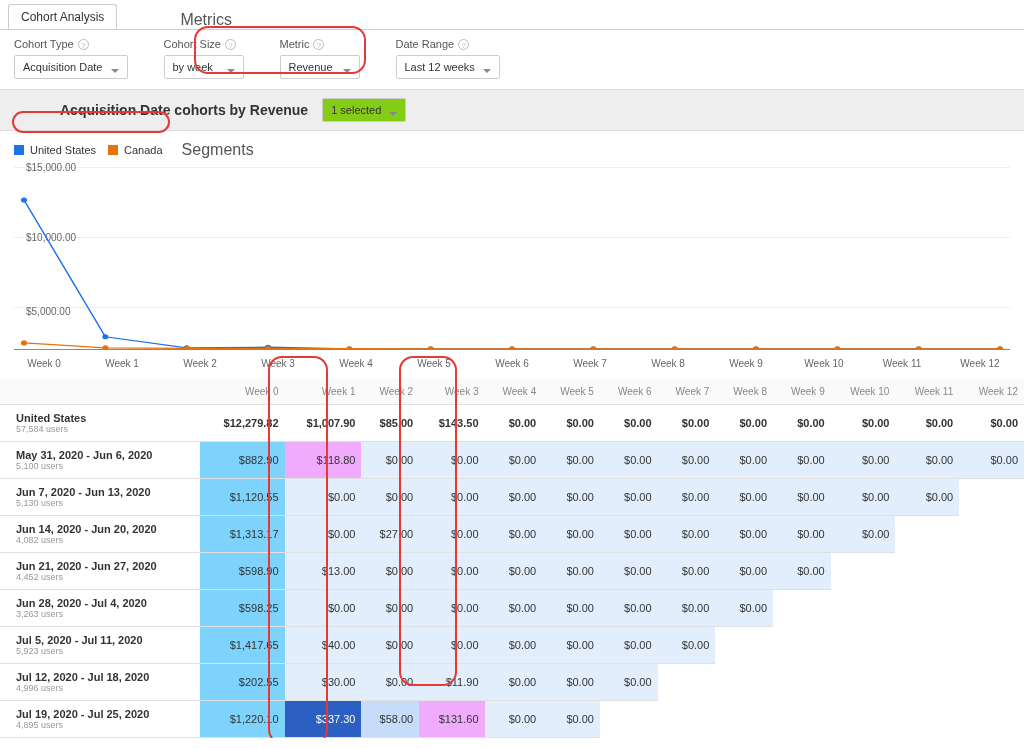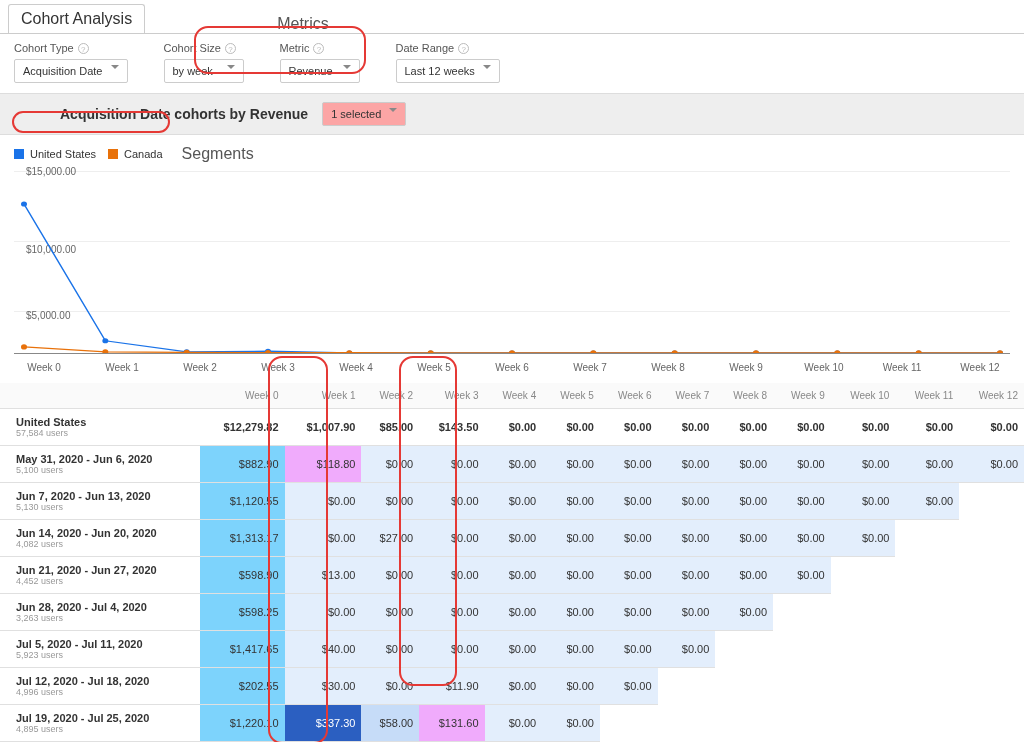--- a/index.html
+++ b/index.html
@@ -1,24 +1,24 @@
 <!DOCTYPE html>
 <html><head>
 <meta charset="utf-8">
 <style>
   * { box-sizing: border-box; margin: 0; padding: 0; }
   body { font-family: Arial, Helvetica, sans-serif; font-size: 12px; color: #333; background: #fff; width: 1024px; }
   .tab-row { border-bottom: 1px solid #ccc; padding: 4px 0 0 8px; display: flex; align-items: flex-end; gap: 12px; }
-  .tab { border: 1px solid #ccc; border-bottom: none; border-radius: 3px 3px 0 0; padding: 5px 12px; background: #fff; font-size: 16px; }
+  .tab { border: 1px solid #ccc; border-bottom: none; border-radius: 3px 3px 0 0; padding: 5px 12px; background: #fff; font-size: 12px; }
   .annot { color: #555; font-size: 16px; }
-  .annot.metrics { margin-left: 120px; }
+  .annot.metrics { margin-left: 51px; }
   .filters { display: flex; gap: 36px; padding: 8px 14px 10px 14px; align-items: flex-start; }
   .filter .lab { font-size: 11px; color: #555; margin-bottom: 5px; display: flex; align-items: center; gap: 4px; }
   .help-icon { display:inline-block; width:11px; height:11px; border:1px solid #bbb; border-radius:50%; font-size:8px; line-height:11px; text-align:center; color:#bbb; }
-  .dd { border:1px solid #ccc; border-radius:2px; padding:5px 8px; font-size:11px; display:flex; align-items:flex-start; gap:8px; min-width:80px; justify-content:space-between; cursor:pointer; }
+  .dd { border:1px solid #ccc; border-radius:2px; padding:5px 8px; font-size:11px; display:flex; align-items:flex-end; gap:8px; min-width:80px; justify-content:space-between; cursor:pointer; }
   .caret { width:0; height:0; border-left:4px solid transparent; border-right:4px solid transparent; border-top:4px solid #888; }
   .red-ring { position:absolute; border:2.5px solid #e53935; border-radius:14px; pointer-events:none; }
   .subbar { background:#eee; padding:8px 14px; display:flex; align-items:center; gap:14px; border-top:1px solid #ddd; border-bottom:1px solid #ddd; }
   .subbar-title { font-weight:bold; font-size:14px;margin-left:46px; }
   .legend-row { padding:10px 14px 4px 14px; display:flex; align-items:center; gap:16px; }
   .legend-item { display:flex; align-items:center; gap:6px; font-size:11px; }
   .swatch { width:10px; height:10px; }
   .chart { position:relative; height:183px; margin:4px 14px 8px 14px; border-bottom:1px solid #888; }
   .ytick { position:absolute; left:12px; font-size:10px; color:#666; }
   .grid { position:absolute; left:0; right:0; height:1px; background:#eee; }
@@ -89,21 +89,21 @@
       <div class="dd">
           <span>Last 12 weeks</span>
           <span class="caret"></span>
         </div>
     </div>
   </div>
   <div class="red-ring" style="top:26px; left:194px; width:172px; height:48px;"></div>
 
   <div class="subbar">
     <div class="subbar-title">Acquisition Date cohorts by Revenue</div>
-    <div class="dd" style="background:#fca5a5">
+    <div class="dd" style="background:#84cc16">
         <span>1 selected</span>
         <span class="caret"></span>
       </div>
   </div>
 
   <div class="legend-row">
     <div id="legend-items" style="display:flex; gap:12px;">
         <div class="legend-item">
           <span class="swatch" style="background:#1a73e8"></span>
           <span>United States</span>
@@ -114,21 +114,21 @@
         </div>
       </div>
     <div class="annot" style="margin-left:3px">Segments</div>
   </div>
   <div class="red-ring" style="top:111px; left:12px; width:158px; height:22px;"></div>
 
   <div class="chart" id="chart">
       <div class="grid" style="top: 0px;"></div>
       <div class="ytick" style="top: -5px;">$15,000.00</div>
       <div class="grid" style="top: 70px;"></div>
-      <div class="ytick" style="top: 73px;">$10,000.00</div>
+      <div class="ytick" style="top: 65px;">$10,000.00</div>
       <div class="grid" style="top: 140px;"></div>
       <div class="ytick" style="top: 139px;">$5,000.00</div>
       <svg viewBox="0 0 996 210" preserveAspectRatio="none">
         <path d="M10 38.08252000000002 L91.33333333333333 195.8894 L172.66666666666666 208.81 L254 207.991 L335.3333333333333 210 L416.66666666666663 210 L498 210 L579.3333333333333 210 L660.6666666666666 210 L742 210 L823.3333333333333 210 L904.6666666666666 210 L986 210 " stroke="#1a73e8" fill="none" stroke-width="1.5"></path>
         <circle cx="10" cy="38.08252000000002" r="3" fill="#1a73e8"></circle>
         <circle cx="91.33333333333333" cy="195.8894" r="3" fill="#1a73e8"></circle>
         <circle cx="172.66666666666666" cy="208.81" r="3" fill="#1a73e8"></circle>
         <circle cx="254" cy="207.991" r="3" fill="#1a73e8"></circle>
         <circle cx="335.3333333333333" cy="210" r="3" fill="#1a73e8"></circle>
         <circle cx="416.66666666666663" cy="210" r="3" fill="#1a73e8"></circle>

